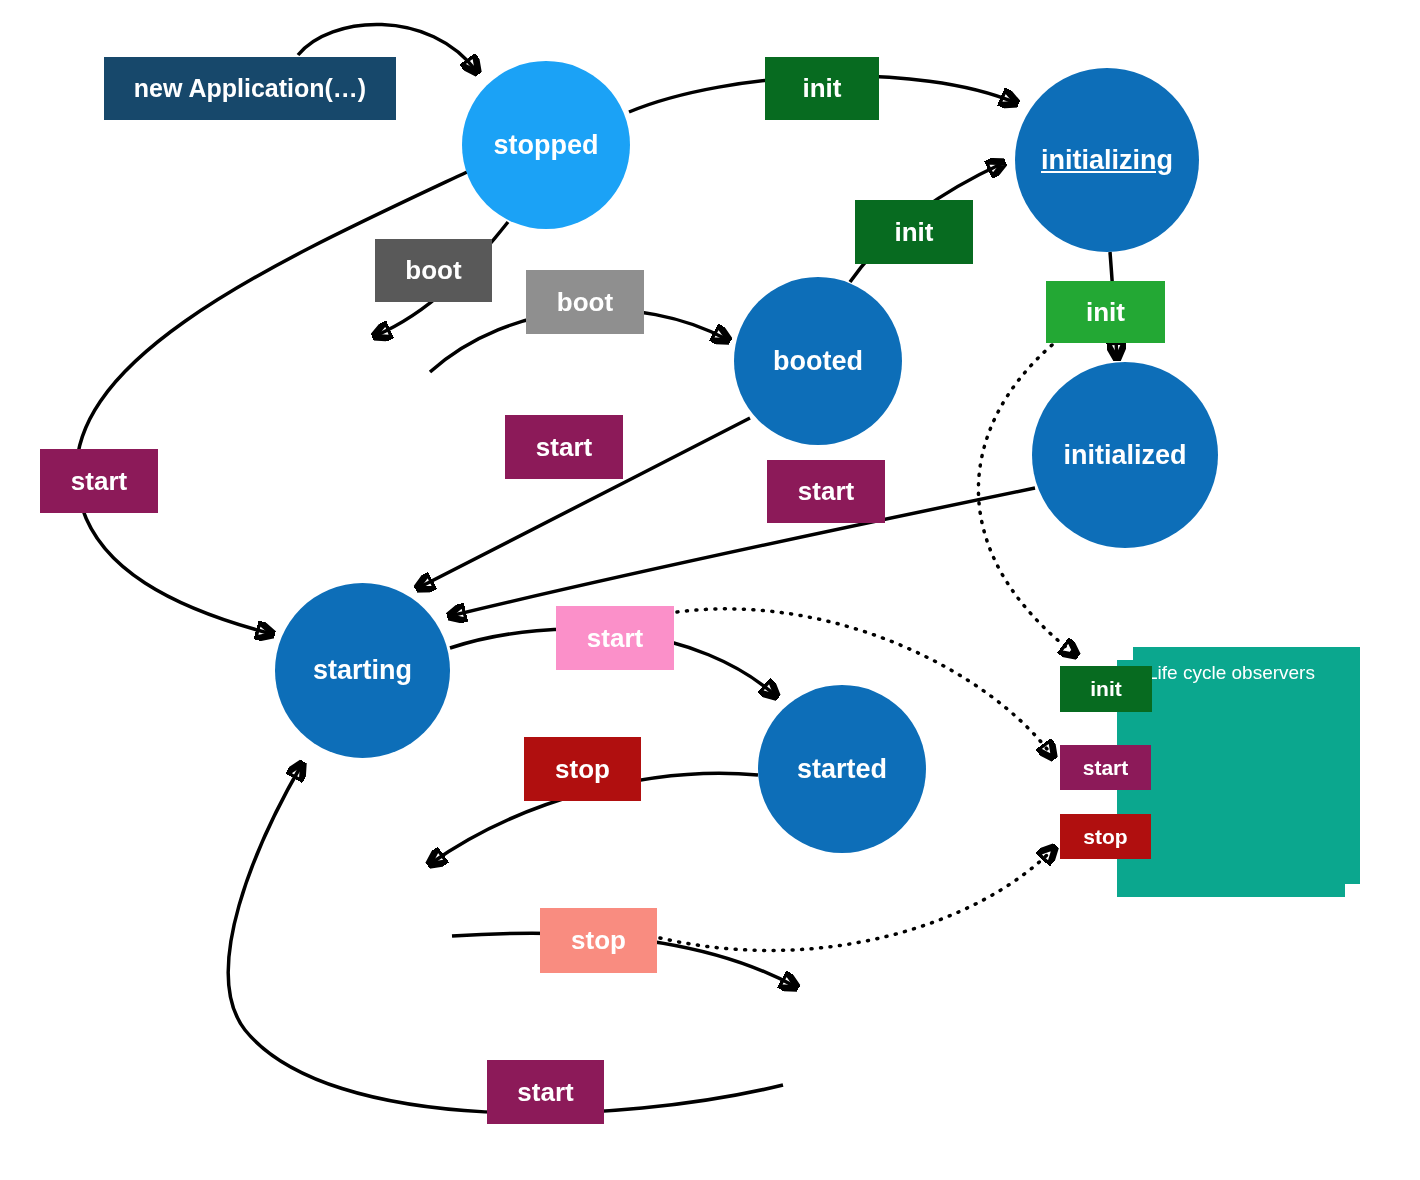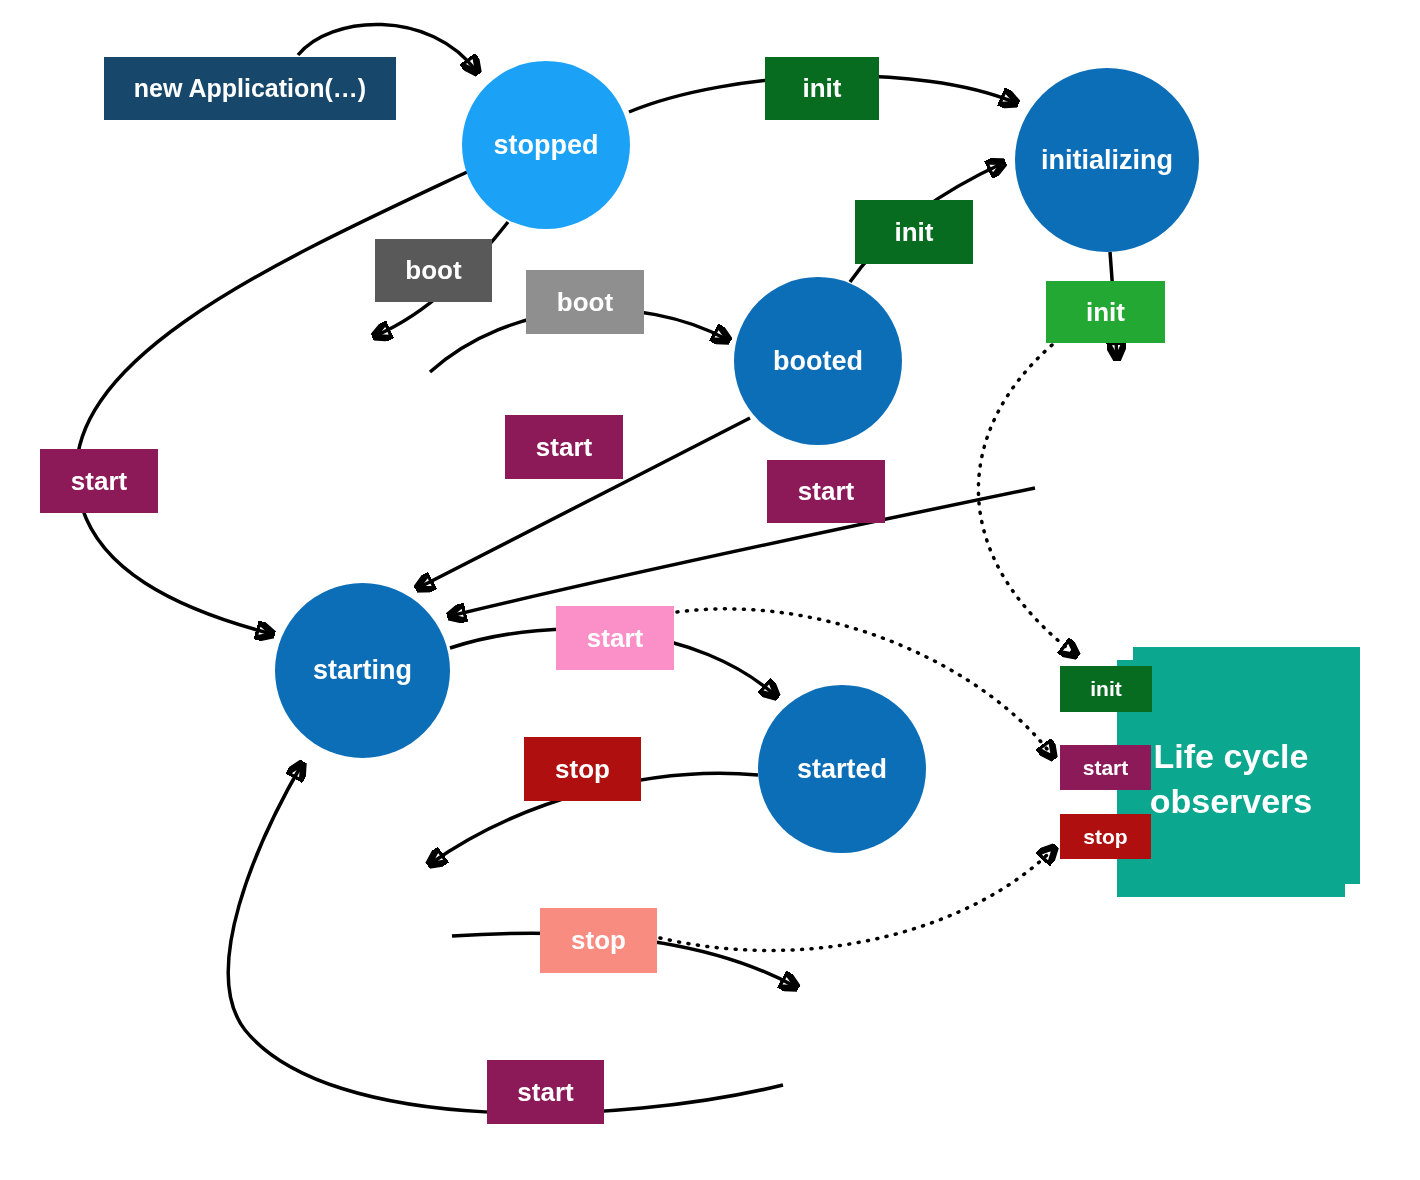--- a/index.html
+++ b/index.html
@@ -44,25 +44,24 @@
     color: #ffffff;
     font-weight: bold;
     font-size: 26px;
     text-align: left;
   }
   .box.small { font-size: 21px; }
   .box.entry { font-size: 25px; }
   .obs-rect { position: absolute; }
   .obs-front {
     display: flex;
-    align-items: center;
     justify-content: center;
     color: #ffffff;
-    font-weight: bold;
-    font-size: 34px;
+    font-weight: normal;
+    font-size: 19px;
     text-align: center;
     line-height: 1.32;
   }
   .obs-front span { display: block; width: 170px; }
 </style>
 </head>
 <body>
 
 <div class="canvas">
 
@@ -108,18 +107,19 @@
   <div class="box" style="left: 526px; top: 270px; width: 118px; height: 64px; background: rgb(143, 143, 143);">boot</div>
   <div class="box" style="left: 40px; top: 449px; width: 118px; height: 64px; background: rgb(140, 26, 89);">start</div>
   <div class="box" style="left: 505px; top: 415px; width: 118px; height: 64px; background: rgb(140, 26, 89);">start</div>
   <div class="box" style="left: 767px; top: 460px; width: 118px; height: 63px; background: rgb(140, 26, 89);">start</div>
   <div class="box" style="left: 556px; top: 606px; width: 118px; height: 64px; background: rgb(251, 144, 201);">start</div>
   <div class="box" style="left: 524px; top: 737px; width: 117px; height: 64px; background: rgb(176, 15, 15);">stop</div>
   <div class="box" style="left: 540px; top: 908px; width: 117px; height: 65px; background: rgb(249, 140, 128);">stop</div>
   <div class="box" style="left: 487px; top: 1060px; width: 117px; height: 64px; background: rgb(140, 26, 89);">start</div>
 
   <div class="state" style="left: 462px; top: 61px; width: 168px; height: 168px; background: rgb(27, 162, 246);">stopped</div>
-  <div class="state" style="left: 1015px; top: 68px; width: 184px; height: 184px; background: rgb(13, 110, 184);">initializing</div>
+  <div class="state" style="left: 1015px; top: 68px; width: 184px; height: 184px; background: rgb(13, 110, 184); text-decoration: underline;">initializing</div>
+  <div class="state" style="left: 1032px; top: 362px; width: 186px; height: 186px; background: rgb(13, 110, 184);">initialized</div>
   <div class="state" style="left: 734px; top: 277px; width: 168px; height: 168px; background: rgb(13, 110, 184);">booted</div>
   <div class="state" style="left: 275px; top: 583px; width: 175px; height: 175px; background: rgb(13, 110, 184);">starting</div>
   <div class="state" style="left: 758px; top: 685px; width: 168px; height: 168px; background: rgb(13, 110, 184);">started</div>
 
 </div>
 
 </body></html>

